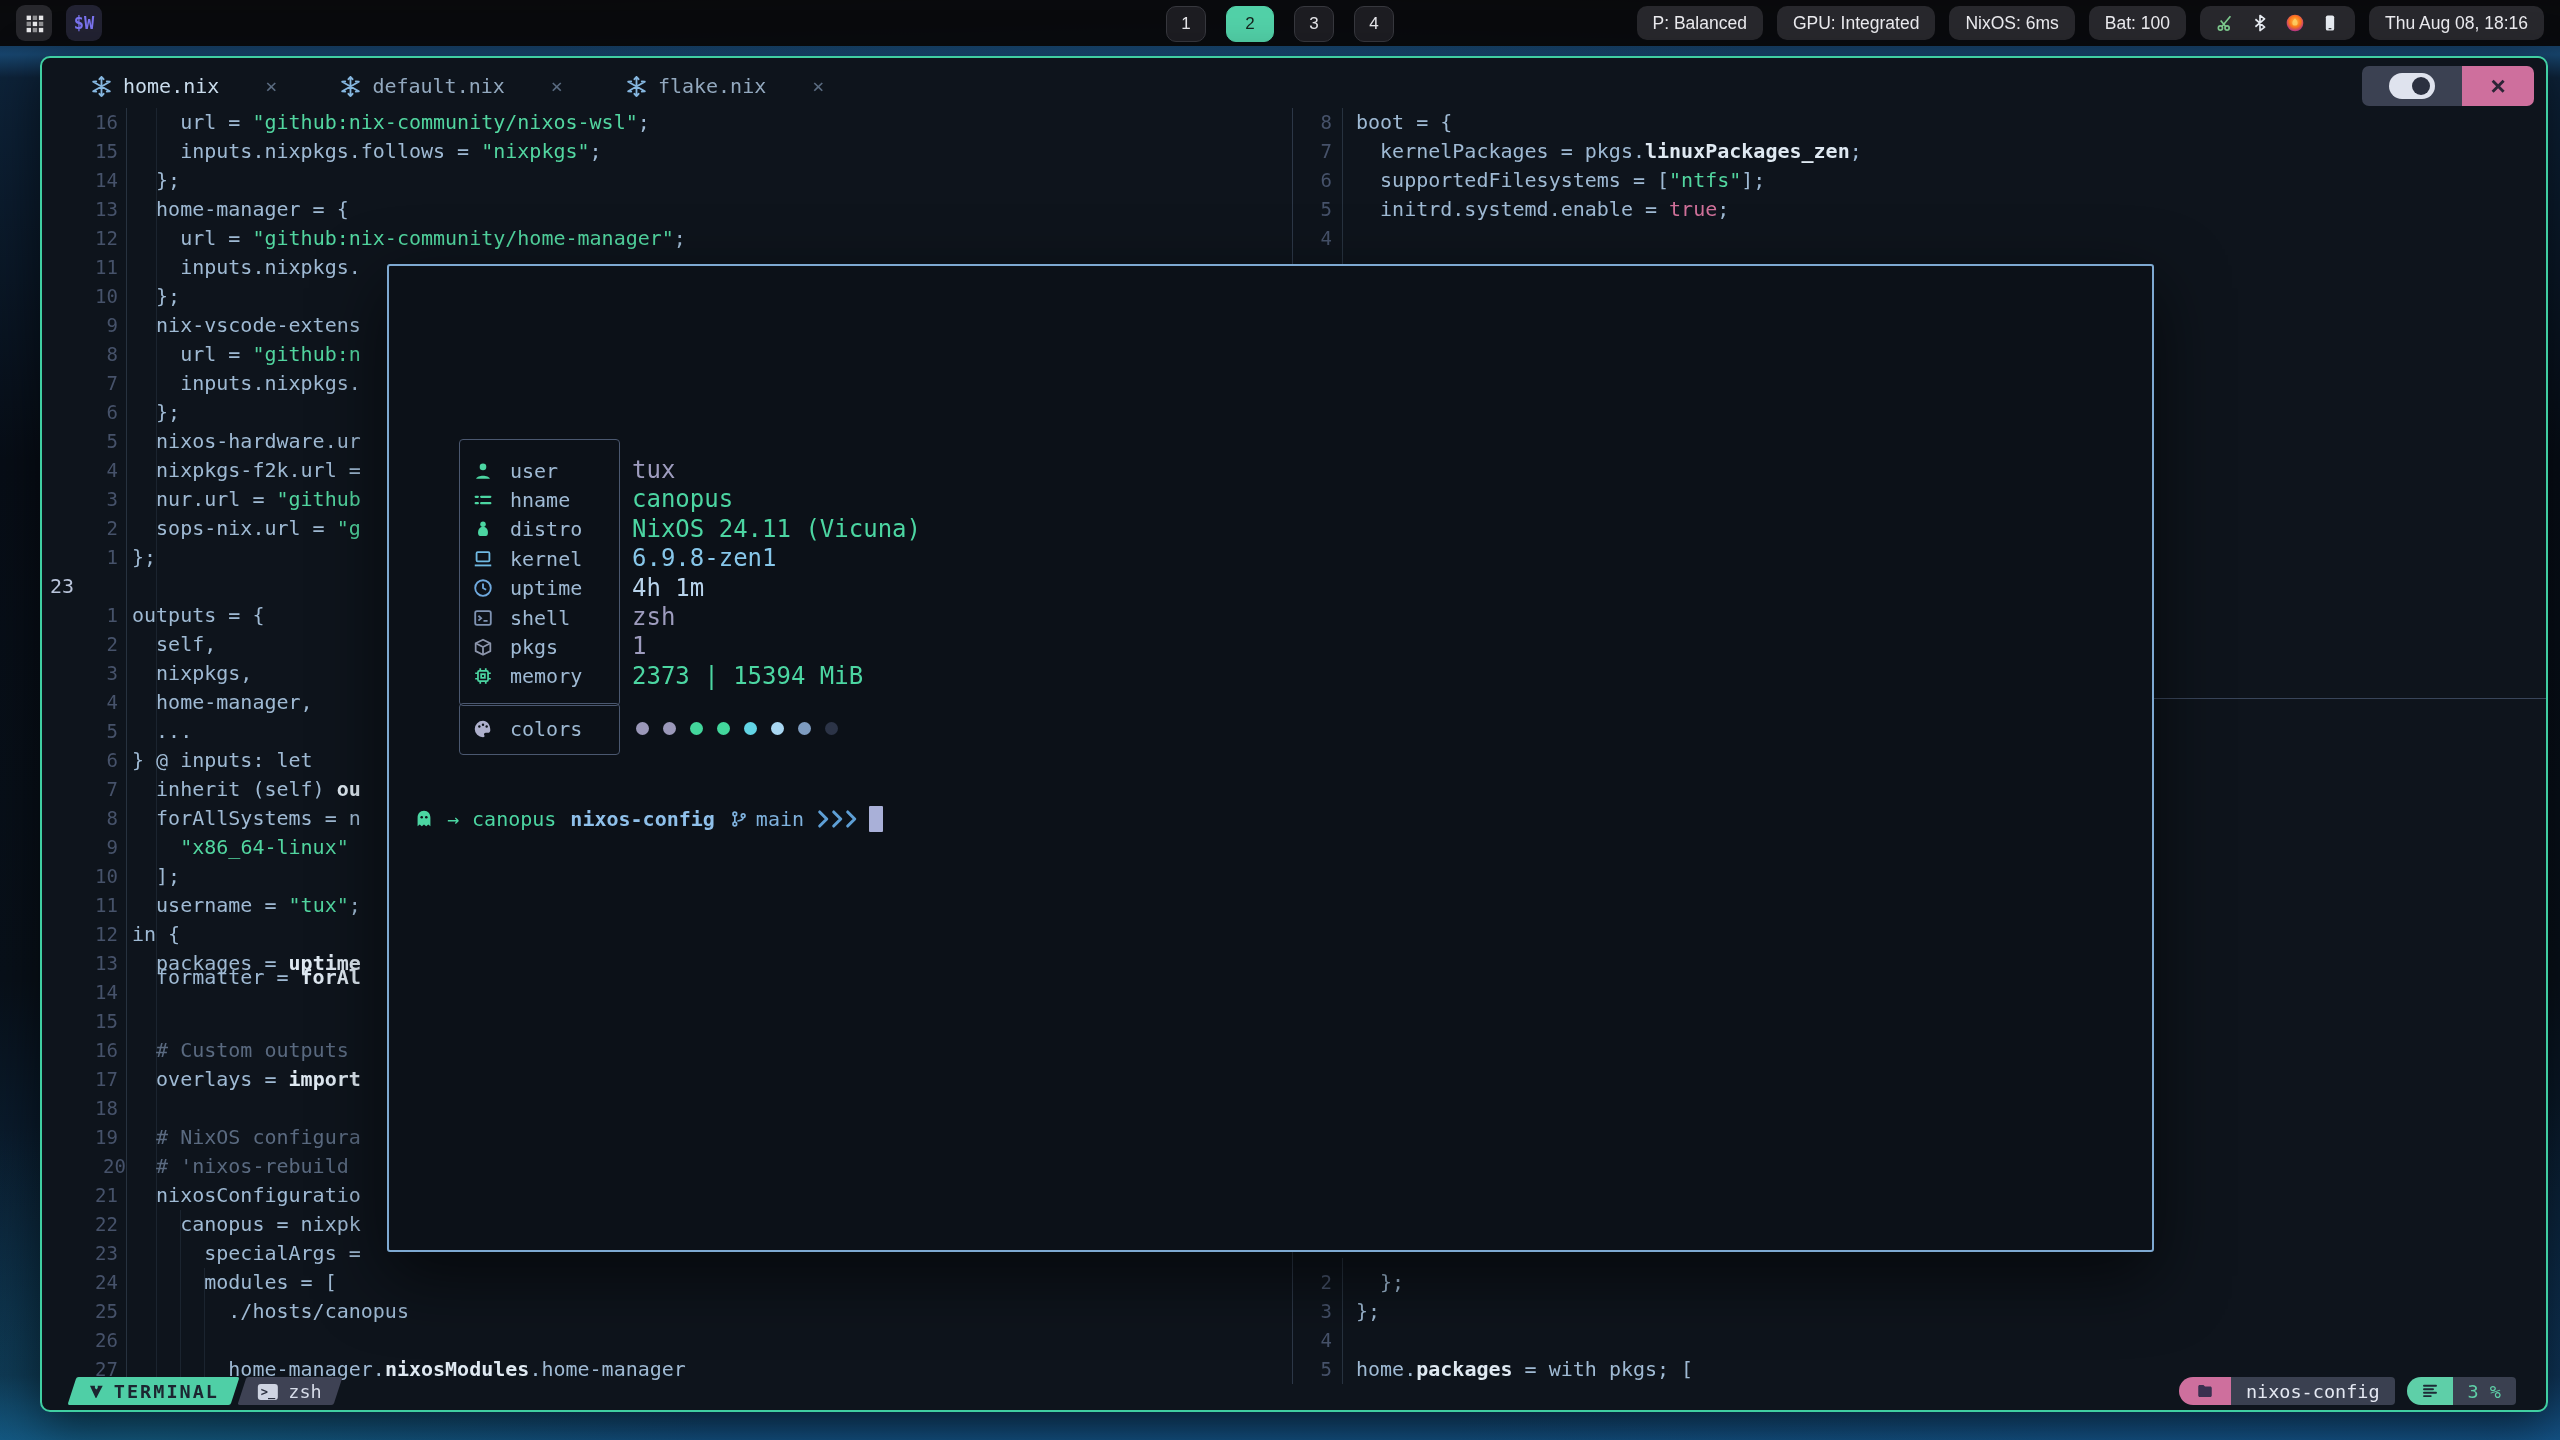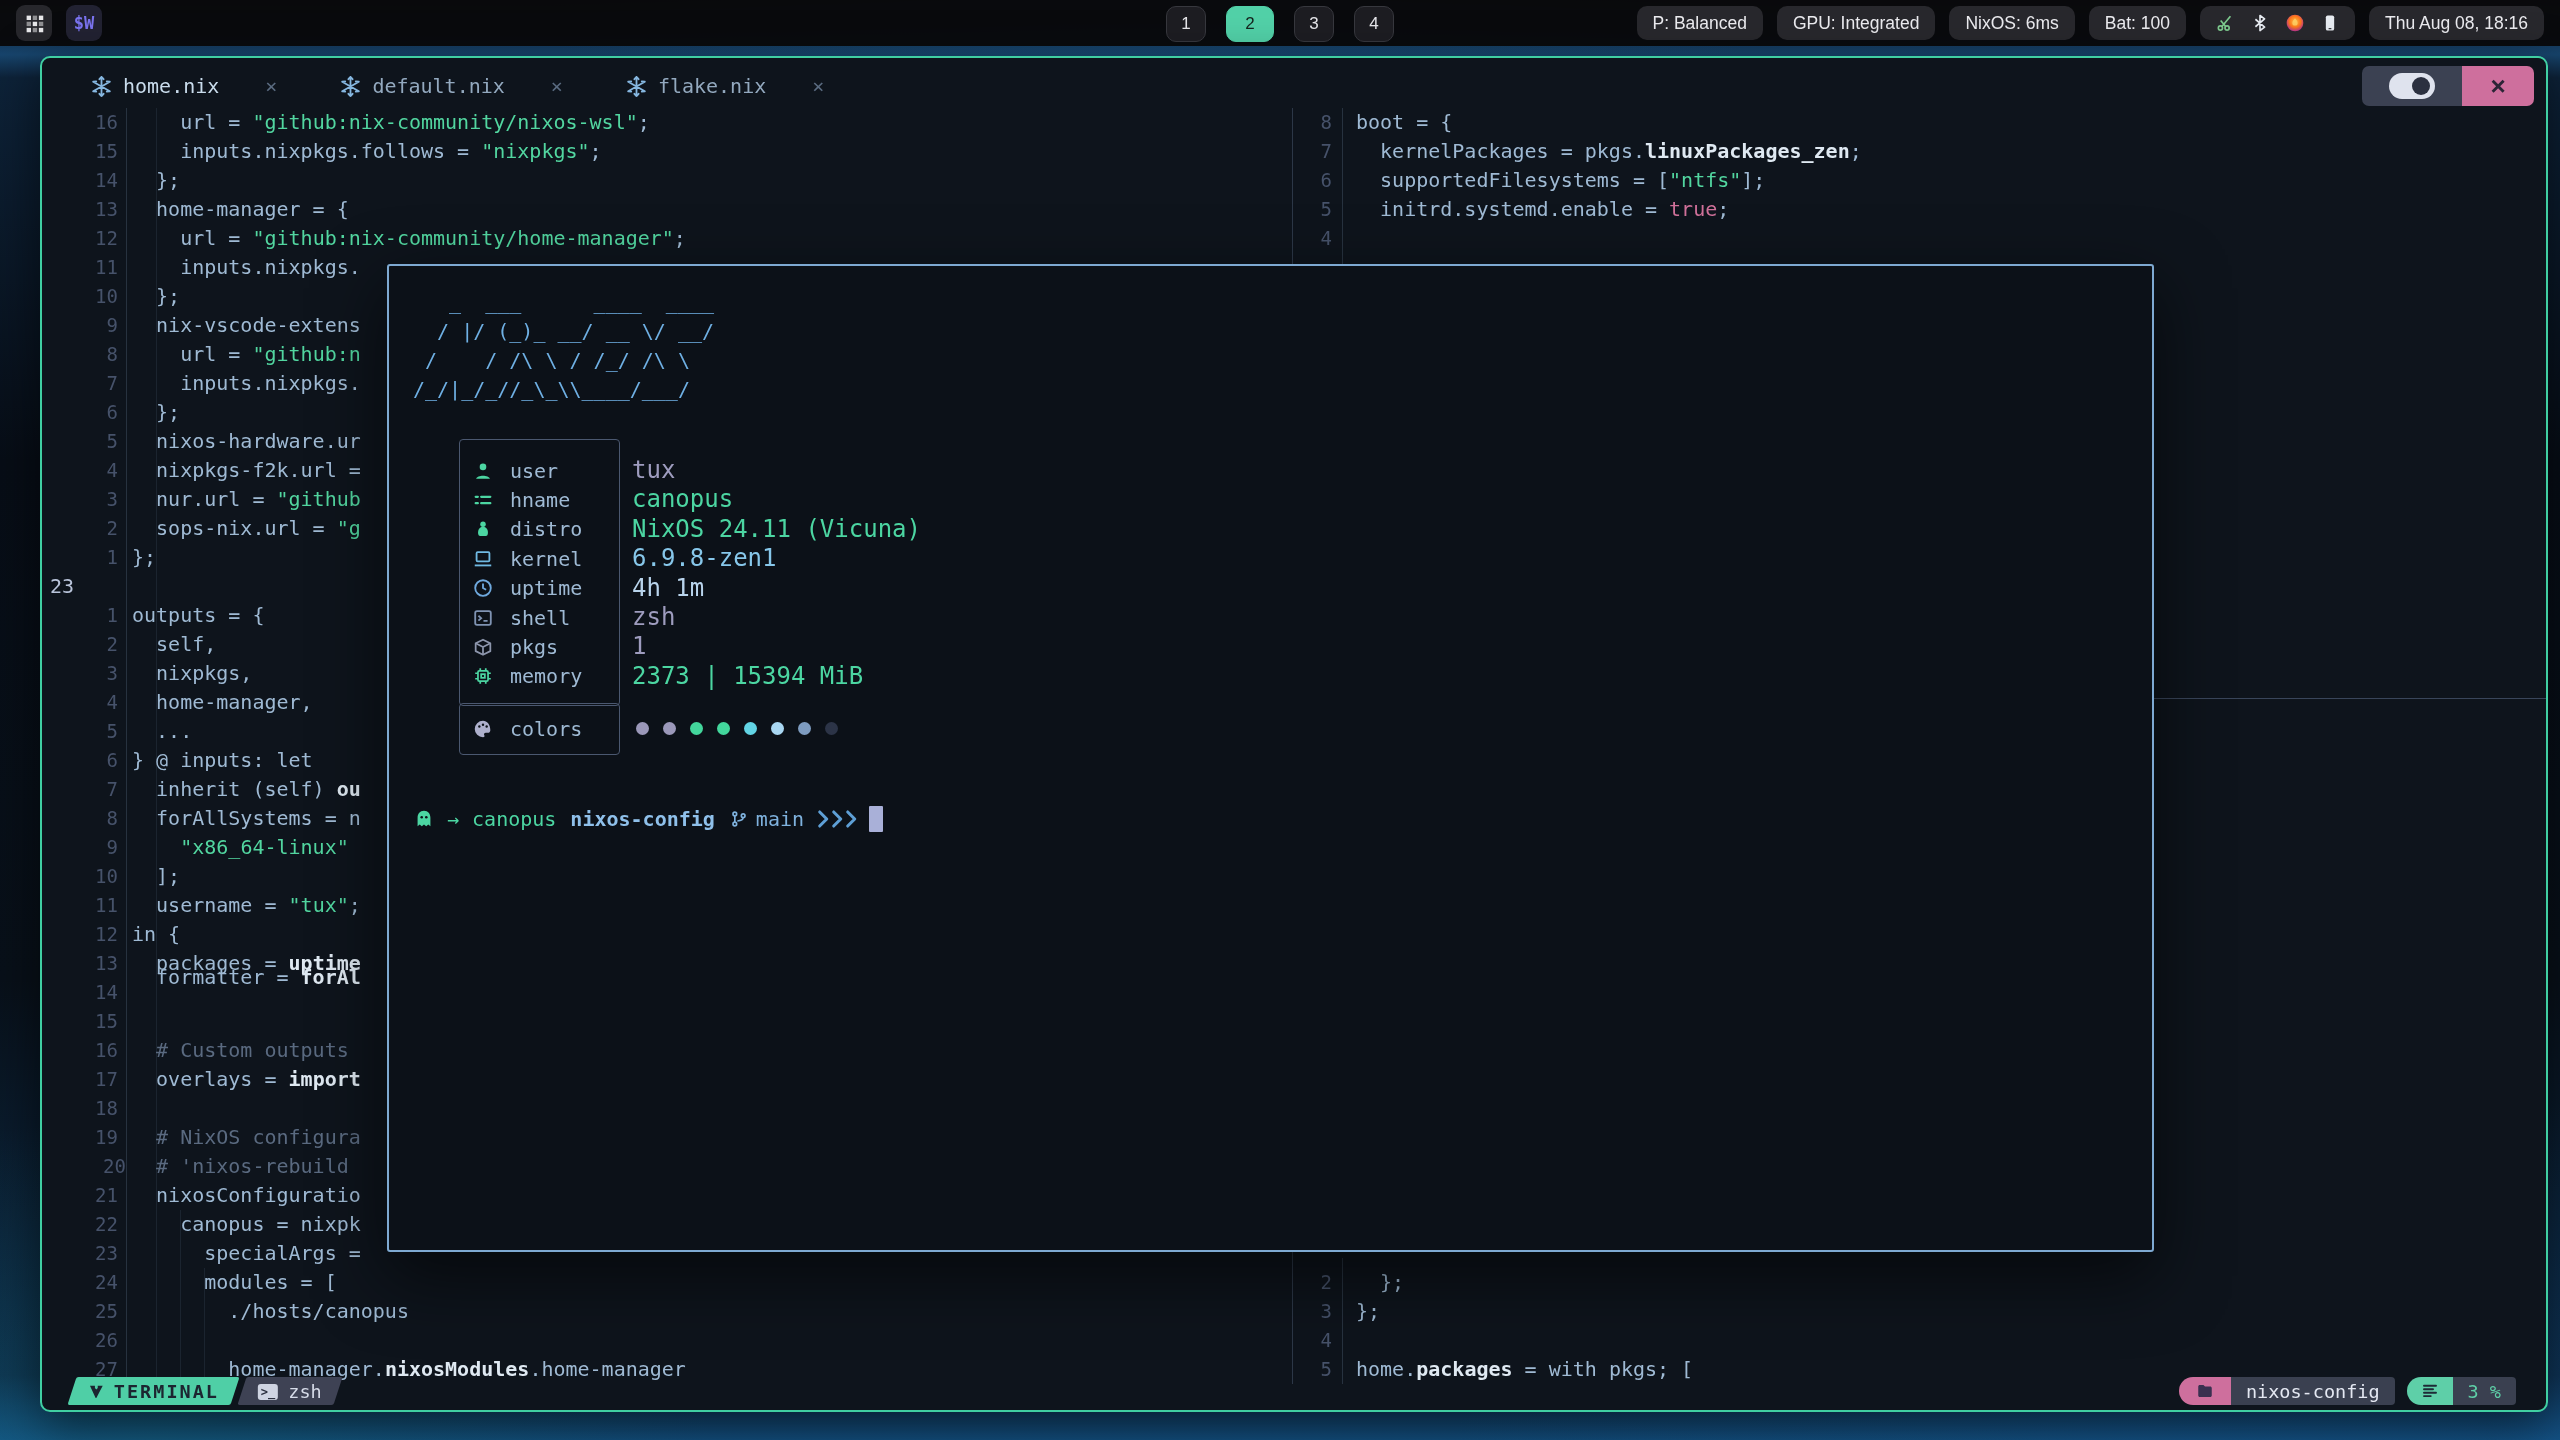--- a/index.html
+++ b/index.html
@@ -338,24 +338,20 @@
         <div class="code-row" style="left: 1314px; top: 1210px;"><span class="sd">  };</span></div>
         <div class="code-row lnum" style="left: 1262px; width: 28px; top: 1239px;">3</div>
         <div class="code-row" style="left: 1314px; top: 1239px;"><span class="sd">};</span></div>
         <div class="code-row lnum" style="left: 1262px; width: 28px; top: 1268px;">4</div>
         <div class="code-row" style="left: 1314px; top: 1268px;"></div>
         <div class="code-row lnum" style="left: 1262px; width: 28px; top: 1297px;">5</div>
         <div class="code-row" style="left: 1314px; top: 1297px;"><span class="sd">home.</span><span class="sb">packages</span><span class="sd"> = with pkgs; [</span></div>
       </div>
 
     <div class="float">
-      <div class="art" id="art">   _  ___      ____  ____
-  / |/ (_)_ __/ __ \/ __/
- /    / /\ \ / /_/ /\ \
-/_/|_/_//_\_\\____/___/</div>
       <div class="fbox fbox1"></div>
       <div class="fbox fbox2"></div>
       <div id="fetch">
           <div class="frow" style="left: 83px; top: 190px;">
             <span class="ficon" style="display: flex;">
               <svg viewBox="0 0 24 24" fill="#4cd6a2">
                 <circle cx="12" cy="7.5" r="3.6"></circle>
                 <path d="M4.5 20.5c1.2-4.5 13.8-4.5 15 0z"></path>
               </svg>
             </span>

